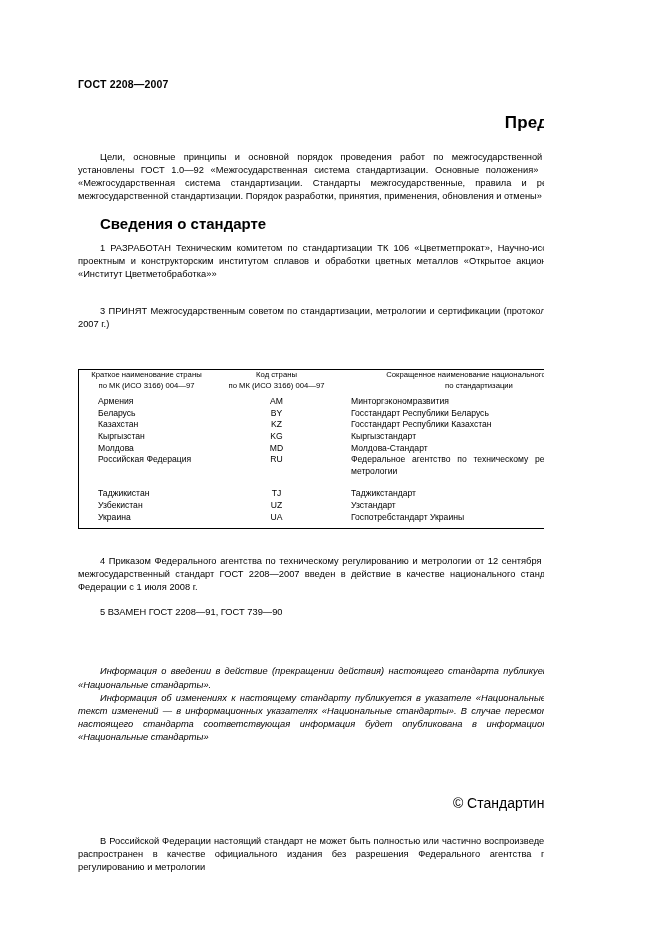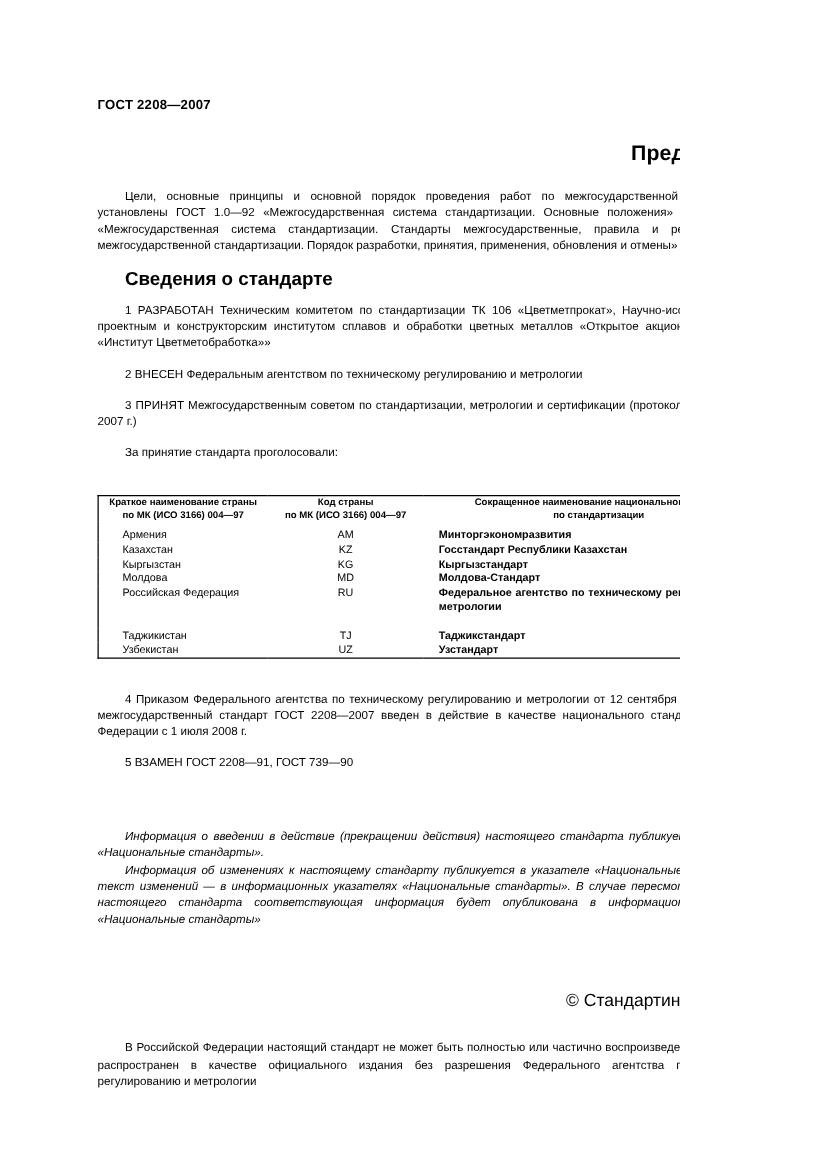--- a/index.html
+++ b/index.html
@@ -99,34 +99,34 @@
     border-top: 1.1px solid #000;
     border-bottom: 1.1px solid #000;
     border-left: 1.1px solid #000;
     border-right: 1.1px solid #000;
   }
   th.c1, td.c1 { width: 135px; border-right: 1.1px solid #000; }
   th.c2, td.c2 { width: 125px; border-right: 1.1px solid #000; }
   th.c3, td.c3 { width: 280px; }
   thead th {
     font-size: 7.7px;
-    font-weight: bold;
+    font-weight: normal;
     text-align: center;
     line-height: 10.4px;
     padding: 5px 4px 5px 4px;
     border-bottom: 1.1px solid #000;
   }
   tbody td {
     font-size: 8.6px;
     line-height: 11.6px;
     padding: 0;
   }
   td.c1 .cell { padding-left: 19px; }
   td.c2 .cell { text-align: center; }
-  td.c3 .cell { padding-left: 12px; padding-right: 11px; font-weight: bold; }
+  td.c3 .cell { padding-left: 12px; padding-right: 11px; }
   tbody tr.first td .cell { padding-top: 5px; }
   tbody tr.last td .cell  { padding-bottom: 5px; }
   .cell.justified {
     text-align: justify;
     text-align-last: left;
   }
   .spacer-row td { height: 11px; }
 </style>
 </head>
 <body>
@@ -145,29 +145,27 @@
     <div class="gap-14"></div>
 
     <div class="section-head">Сведения о стандарте</div>
 
     <div class="gap-12"></div>
 
     <p class="body-par">1  РАЗРАБОТАН Техническим комитетом по стандартизации ТК 106 «Цветметпрокат», Научно-исследовательским, проектным и конструкторским институтом сплавов и обработки цветных металлов «Открытое акционерное общество «Институт Цветметобработка»»</p>
 
     <div class="gap-12"></div>
 
-    <p class="body-par">2  ВНЕСЕН Федеральным агентством по техническому регулированию и метрологии</p>
 
     <div class="gap-12"></div>
 
     <p class="body-par">3  ПРИНЯТ Межгосударственным советом по стандартизации, метрологии и сертификации (протокол № 31 от 8 июня 2007 г.)</p>
 
     <div class="gap-12"></div>
 
-    <p class="body-par">За принятие стандарта проголосовали:</p>
 
     <div class="gap-26"></div>
 
     <table class="countries">
       <thead>
         <tr>
           <th class="c1">
             <span>Краткое наименование страны</span><br>
             <span>по МК (ИСО 3166) 004—97</span>
           </th>
@@ -188,20 +186,31 @@
               <div class="cell">Армения</div>
             </td>
           <td class="c2">
               <div class="cell">AM</div>
             </td>
           <td class="c3">
               <div class="cell">Минторгэкономразвития</div>
             </td>
         </tr>
 
+        <tr>
+          <td class="c1">
+              <div class="cell">Беларусь</div>
+            </td>
+          <td class="c2">
+              <div class="cell">BY</div>
+            </td>
+          <td class="c3">
+              <div class="cell">Госстандарт Республики Беларусь</div>
+            </td>
+        </tr>
 
         <tr>
           <td class="c1">
               <div class="cell">Казахстан</div>
             </td>
           <td class="c2">
               <div class="cell">KZ</div>
             </td>
           <td class="c3">
               <div class="cell">Госстандарт Республики Казахстан</div>
@@ -267,20 +276,31 @@
               <div class="cell">Узбекистан</div>
             </td>
           <td class="c2">
               <div class="cell">UZ</div>
             </td>
           <td class="c3">
               <div class="cell">Узстандарт</div>
             </td>
         </tr>
 
+        <tr class="last">
+          <td class="c1">
+              <div class="cell">Украина</div>
+            </td>
+          <td class="c2">
+              <div class="cell">UA</div>
+            </td>
+          <td class="c3">
+              <div class="cell">Госпотребстандарт Украины</div>
+            </td>
+        </tr>
 
       </tbody>
     </table>
 
     <div class="gap-26"></div>
 
     <p class="body-par">4  Приказом Федерального агентства по техническому регулированию и метрологии от 12 сентября 2007 г. № 241-ст межгосударственный стандарт ГОСТ 2208—2007 введен в действие в качестве национального стандарта Российской Федерации с 1 июля 2008 г.</p>
 
     <div class="gap-12"></div>
 

